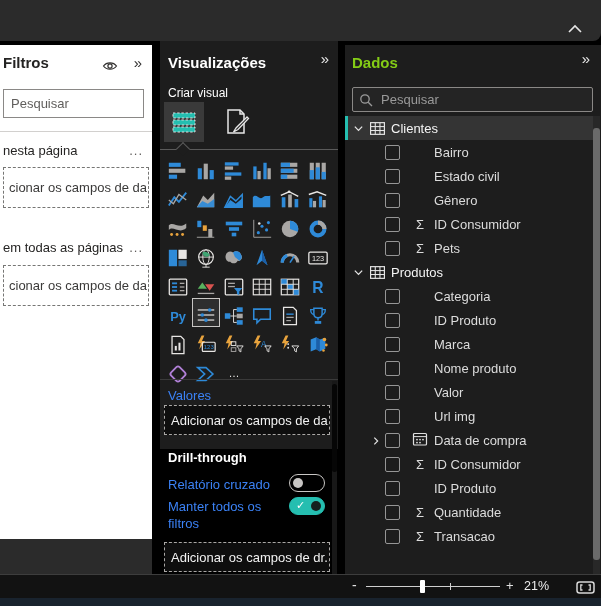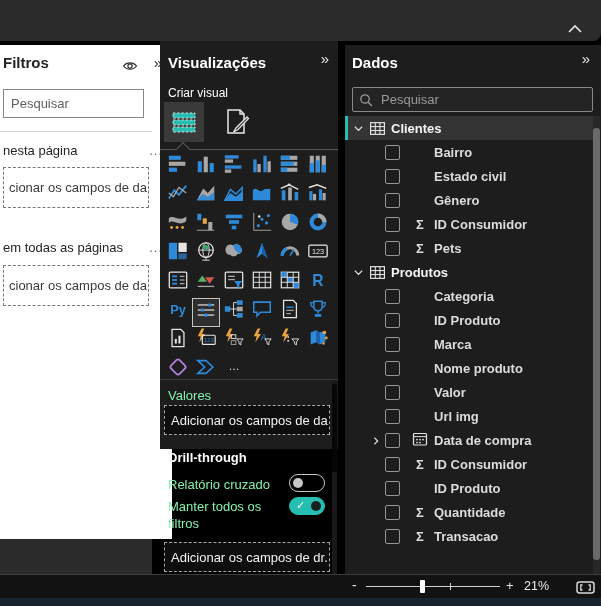--- a/index.html
+++ b/index.html
@@ -1,21 +1,21 @@
 <!DOCTYPE html>
 <html><head>
 <meta charset="utf-8">
 <style>
   html,body{margin:0;padding:0;width:601px;height:606px;background:#000;overflow:hidden;
     font-family:"Liberation Sans",sans-serif;-webkit-font-smoothing:antialiased;}
   
   #topbar{position:absolute;left:0;top:0;width:601px;height:41px;background:#2b2b2b;border-radius:0 0 8px 0;}
   #ribbon-expand{position:absolute;right:18px;top:20px;width:16px;height:10px;cursor:pointer;}
   
-  #filters{position:absolute;left:0;top:45px;width:152px;height:494px;background:#fff;color:#252423;padding-left:20px;}
+  #filters{position:absolute;left:0;top:45px;width:152px;height:494px;background:#fff;color:#252423;}
   #filters .title{position:absolute;left:3px;top:9px;font-size:15px;font-weight:700;color:#252423;}
   #filters .eye{position:absolute;right:34px;top:14px;}
   #filters .chev{position:absolute;right:10px;top:9px;font-size:15px;color:#323130;}
   #filters input{position:absolute;left:3px;top:44px;width:132px;height:27px;border:1px solid #8a8886;
     background:#fff;font-size:13px;color:#252423;padding:0 0 0 7px;outline:none;font-family:inherit;}
   #filters input::placeholder{color:#605e5c;}
   #filters .divider{position:absolute;left:0;top:86px;width:152px;height:1px;background:#d2d0ce;}
   .fsec-title{position:absolute;left:3px;font-size:13px;color:#252423;}
   .fsec-dots{position:absolute;right:9px;font-size:13px;color:#605e5c;letter-spacing:1px;}
   .fdrop{position:absolute;left:3px;width:139px;height:39px;border:1px dashed #767674;background:#fff;
@@ -26,43 +26,43 @@
   #viz .title{position:absolute;left:8px;top:13px;font-size:15px;font-weight:700;color:#fff;}
   #viz .chev{position:absolute;right:9px;top:9px;font-size:15px;color:#e8e8e8;}
   #viz .create{position:absolute;left:8px;top:45px;font-size:12px;font-weight:400;color:#fff;}
   .viztab{position:absolute;top:61px;width:40px;height:40px;display:flex;align-items:center;justify-content:center;cursor:pointer;}
   #tab-build{left:4px;background:#3a3a3a;}
   #tab-format{left:56px;}
   .tabline{position:absolute;left:0;top:108px;width:178px;height:1px;background:#5a5a5a;}
   .notch{position:absolute;left:18px;top:103px;width:9px;height:9px;background:#1d1d1d;
     border-left:1px solid #5a5a5a;border-top:1px solid #5a5a5a;transform:rotate(45deg);}
   #vizgrid{position:absolute;left:4px;top:112px;width:170px;display:flex;flex-wrap:wrap;}
-  .vcell{width:28px;height:29px;display:flex;align-items:flex-start;justify-content:center;cursor:pointer;box-sizing:border-box;}
+  .vcell{width:28px;height:29px;display:flex;align-items:flex-end;justify-content:center;cursor:pointer;box-sizing:border-box;}
   .vcell.hl{border:1px solid #c8c6c4;background:#2e2e2e;}
   .vsep{position:absolute;left:0;top:338px;width:178px;height:1px;background:#3a3a3a;}
-  .vlabel{position:absolute;left:8px;font-size:13px;color:#86efac;}
+  .vlabel{position:absolute;left:8px;font-size:13px;color:#3b82f6;}
   .vbold{font-weight:700;color:#fff;}
   .vdrop{position:absolute;left:4px;width:158px;height:28px;border:1px dashed #aaa8a6;background:#0e0e0e;
     font-size:13px;color:#f2f2f2;display:flex;align-items:center;padding-left:6px;white-space:nowrap;overflow:hidden;}
   .tog{position:absolute;right:13px;width:36px;height:18px;border:1px solid #c8c6c4;border-radius:10px;cursor:pointer;box-sizing:border-box;}
   .tog .knob{position:absolute;left:3px;top:3px;width:10px;height:10px;border-radius:50%;background:#c8c6c4;}
   .tog.on{background:#25beb0;border-color:#25beb0;}
   .tog.on .knob{left:auto;right:3px;background:#15201f;}
   .tog.on .chk{position:absolute;left:6px;top:1px;font-size:11px;color:#fff;}
   #viz-scroll{position:absolute;right:1px;top:340px;width:5px;height:193px;background:#181818;}
   #viz-scroll .thumb{width:5px;height:88px;margin-top:3px;background:#060606;border-radius:3px;}
   
   #dados{position:absolute;left:345px;top:45px;width:256px;height:529px;background:#1d1d1d;color:#e8e8e8;}
-  #dados .title{position:absolute;left:7px;top:9px;font-size:15px;font-weight:700;color:#ffffff;}
+  #dados .title{position:absolute;left:7px;top:9px;font-size:15px;font-weight:700;color:#84cc16;}
   #dados .chev{position:absolute;right:11px;top:5px;font-size:15px;color:#e8e8e8;}
   #dsearch{position:absolute;left:7px;top:42px;width:241px;height:25px;border:1px solid #8a8886;border-radius:2px;
     background:#242424;display:flex;align-items:center;padding-left:6px;box-sizing:border-box;}
   #dsearch input{border:none;background:transparent;outline:none;font-size:13px;color:#c8c8c8;margin-left:6px;width:190px;font-family:inherit;}
   #dsearch input::placeholder{color:#9a9a9a;}
-  #tree{position:absolute;left:0;top:71px;width:248px;font-weight:bold;}
+  #tree{position:absolute;left:0;top:71px;width:248px;}
   .trow{position:relative;height:24px;display:flex;align-items:center;font-size:13px;cursor:pointer;}
   .trow.table{padding-left:8px;color:#f5f5f5;}
   .trow.field{padding-left:40px;color:#dcdcdc;}
   .trow.sel{background:#343434;}
   .trow.sel::before{content:"";position:absolute;left:0;top:0;width:3px;height:24px;background:#25beb0;}
   .tic{display:inline-flex;margin-right:5px;}
   .cb{width:13px;height:13px;border:1px solid #969696;border-radius:2px;margin-right:8px;flex:none;}
   .slot{width:24px;margin-right:2px;display:inline-flex;align-items:center;justify-content:center;color:#dcdcdc;font-size:13px;flex:none;}
   .exp{position:absolute;left:26px;top:6px;}
   #data-scroll{position:absolute;right:1px;top:71px;width:7px;height:458px;background:#282828;}

